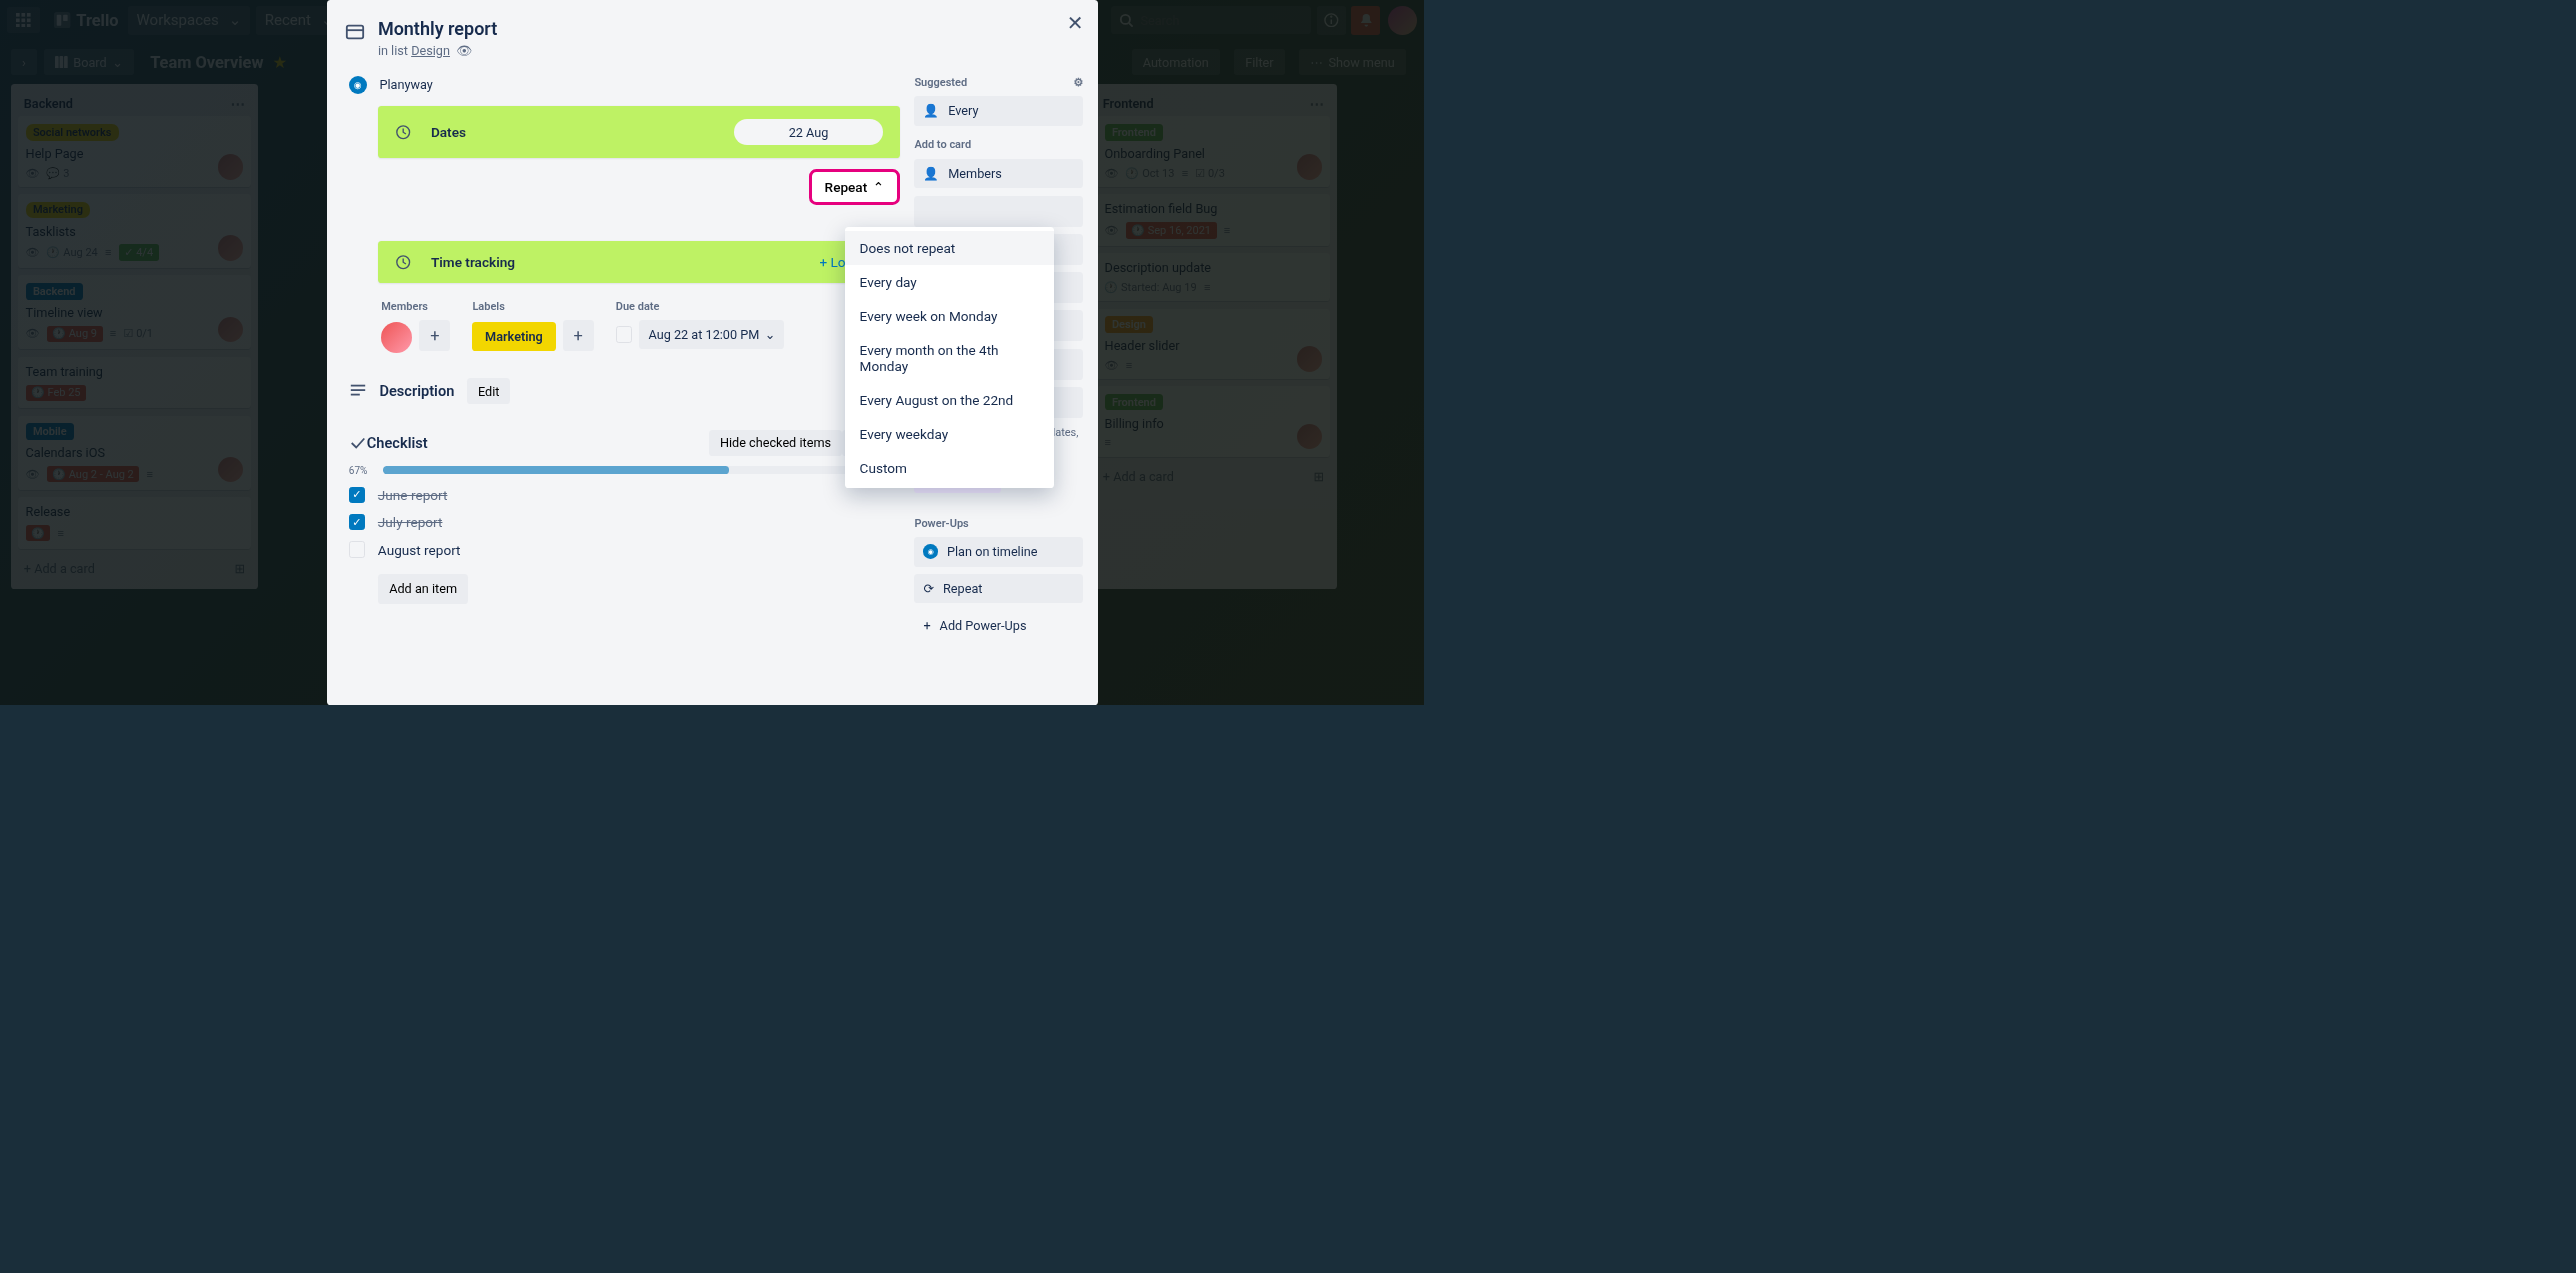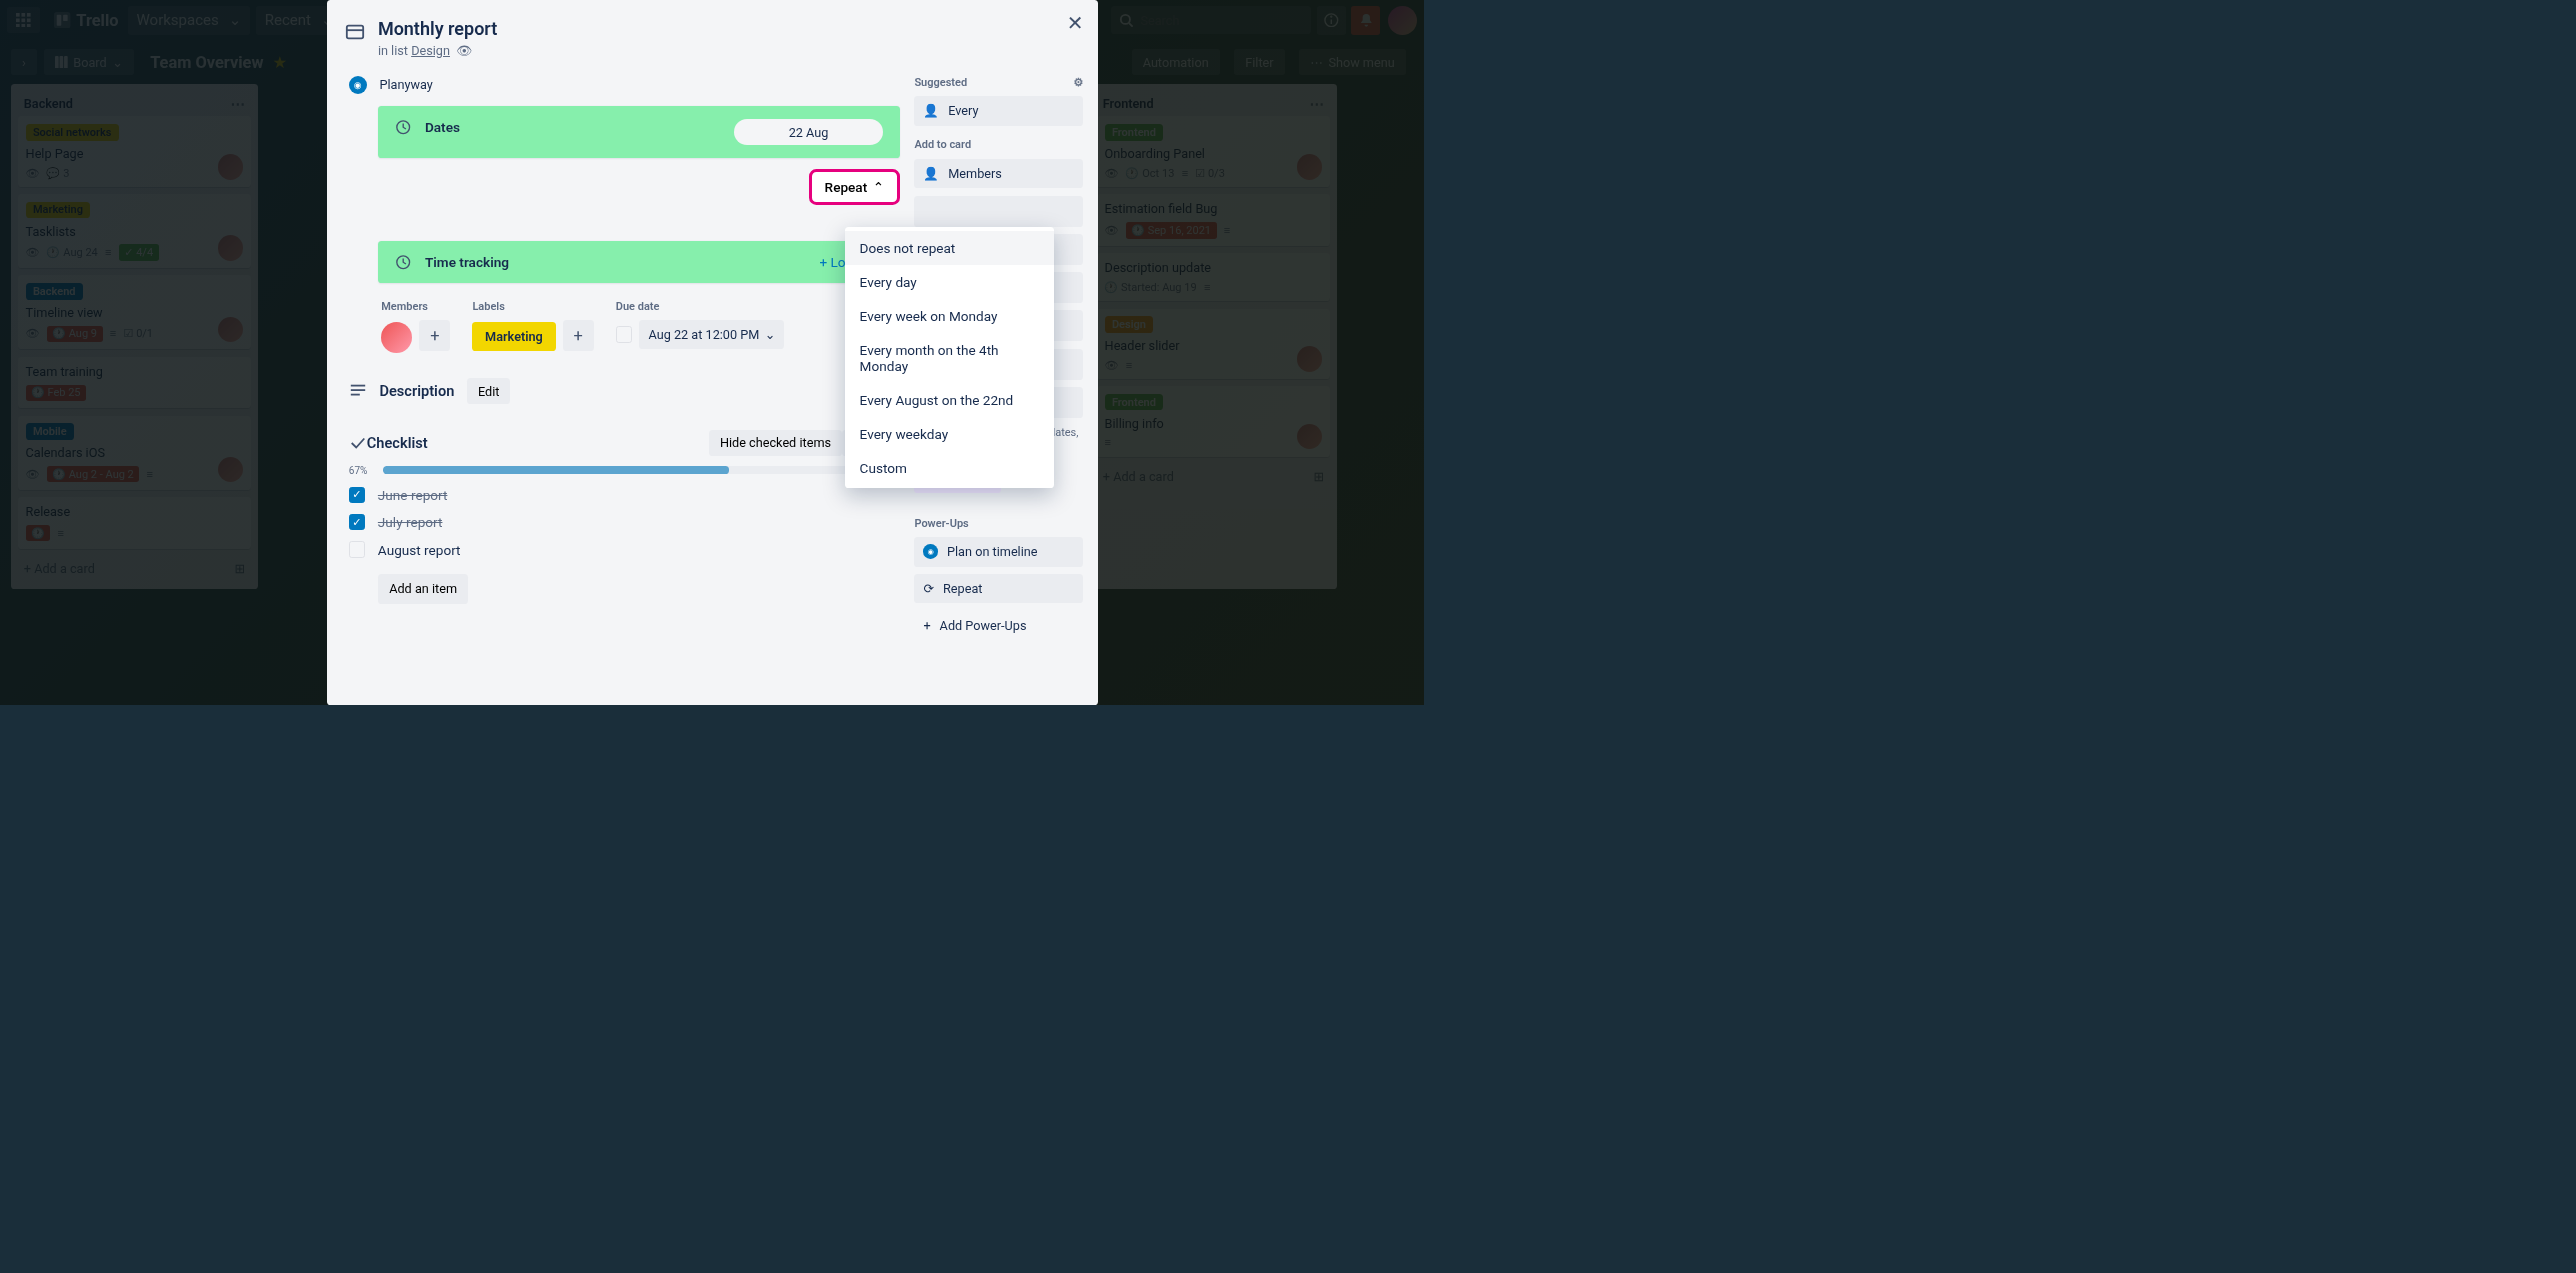--- a/index.html
+++ b/index.html
@@ -28,21 +28,21 @@
 .bb-right { margin-left: auto; display: flex; align-items: center; gap: 7.3px; }
 
 
 .board { position: relative; display: flex; gap: 9px; padding: 0 11px; z-index: 2; }
 .dim-col { opacity: 0.4; }
 .list { background: #ebecf0; border-radius: 3.6px; width: 247px; flex: 0 0 247px; padding: 7.3px; display: flex; flex-direction: column; }
 .list-header { font-size: 12.7px; font-weight: 600; color: #172b4d; padding: 3.6px 5.5px; display: flex; justify-content: space-between; align-items: center; }
 .list-menu { color: #6b778c; cursor: pointer; font-size: 14.6px; }
 .card { background: #fff; border-radius: 3.6px; padding: 7.3px; margin-bottom: 7.3px; font-size: 12.7px; box-shadow: 0 0.9px 0 rgba(9,30,66,.15); position: relative; }
 .card-label { display: inline-block; padding: 1.8px 7.3px; border-radius: 3.6px; font-size: 11px; font-weight: 600; color: #fff; margin-bottom: 5.5px; }
-.lbl-yellow { background: #f2d600; color: #172b4d; }
+.lbl-yellow { background: #f2d600; color: #172b4d; border-radius: 7px; }
 .lbl-blue { background: #0079bf; }
 .lbl-green { background: #61bd4f; }
 .lbl-orange { background: #ff9f1a; }
 .card-title { color: #172b4d; margin-bottom: 5.5px; }
 .card-meta { display: flex; align-items: center; gap: 7.3px; font-size: 11px; color: #6b778c; flex-wrap: wrap; }
 .meta-badge { background: #eb5a46; color: #fff; padding: 1.8px 5.5px; border-radius: 2.7px; display: flex; align-items: center; gap: 2.7px; }
 .meta-badge.green { background: #61bd4f; }
 .card-avatar { width: 25.5px; height: 25.5px; border-radius: 50%; position: absolute; right: 7.3px; bottom: 7.3px; background: linear-gradient(135deg,#c77,#fa9); }
 .add-card { color: #5e6c84; padding: 5.5px; font-size: 12.7px; cursor: pointer; display: flex; justify-content: space-between; align-items: center; }
 
@@ -55,21 +55,21 @@
 .mh-title { font-size: 18px; font-weight: 600; }
 .mh-sub { font-size: 12.7px; color: #5e6c84; margin-top: 3.6px; }
 .mh-sub a { text-decoration: underline; color: #5e6c84; }
 .modal-body { display: flex; gap: 14.6px; margin-top: 18px; }
 .main-col { flex: 1; padding-left: 3.6px; }
 .side-col { width: 169px; }
 
 .planyway-row { display: flex; align-items: center; gap: 12.7px; font-size: 12.7px; color: #172b4d; margin-left: 3.6px; }
 .planyway-icon { width: 18px; height: 18px; border-radius: 50%; background: #0079bf; display: flex; align-items: center; justify-content: center; color: #fff; font-size: 9px; }
 
-.white-box { background: #86efac; border-radius: 3.6px; padding: 12.7px 16.4px; margin: 12.7px 0 0 33px; display: flex; gap: 14px; box-shadow: 0 0.9px 1.8px rgba(9,30,66,.08); }
+.white-box { background: #bef264; border-radius: 3.6px; padding: 12.7px 16.4px; margin: 12.7px 0 0 33px; display: flex; align-items: center; gap: 20px; box-shadow: 0 0.9px 1.8px rgba(9,30,66,.08); }
 .wb-icon { color: #42526e; }
 .wb-title { font-size: 13.6px; font-weight: 600; flex: 0 0 auto; }
 .date-pill { background: #f4f5f7; border-radius: 14.6px; padding: 5.5px 55px; margin-left: auto; color: #172b4d; font-size: 12.7px; }
 
 .repeat-wrap { margin: 11px 0 0 33px; display: flex; justify-content: flex-end; }
 .repeat-btn { border: 3.6px solid #e6007e; border-radius: 7.3px; padding: 7.3px 12.7px; font-size: 13.6px; font-weight: 500; background: #fff; display: flex; align-items: center; gap: 5.5px; cursor: pointer; }
 .repeat-dropdown { position: absolute; right: 44px; top: 227px; background: #fff; border-radius: 3.6px; box-shadow: 0 7.3px 22px rgba(9,30,66,.25); width: 209px; padding: 3.6px 0; z-index: 50; }
 .dd-item { padding: 9px 14.6px; font-size: 13.6px; cursor: pointer; }
 .dd-item.selected { background: #f4f5f7; }
 

